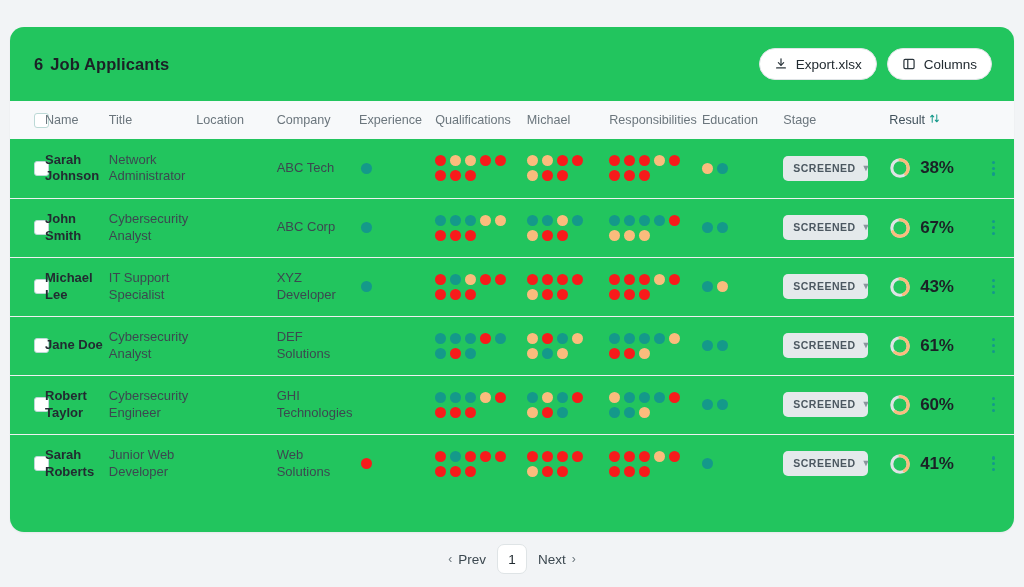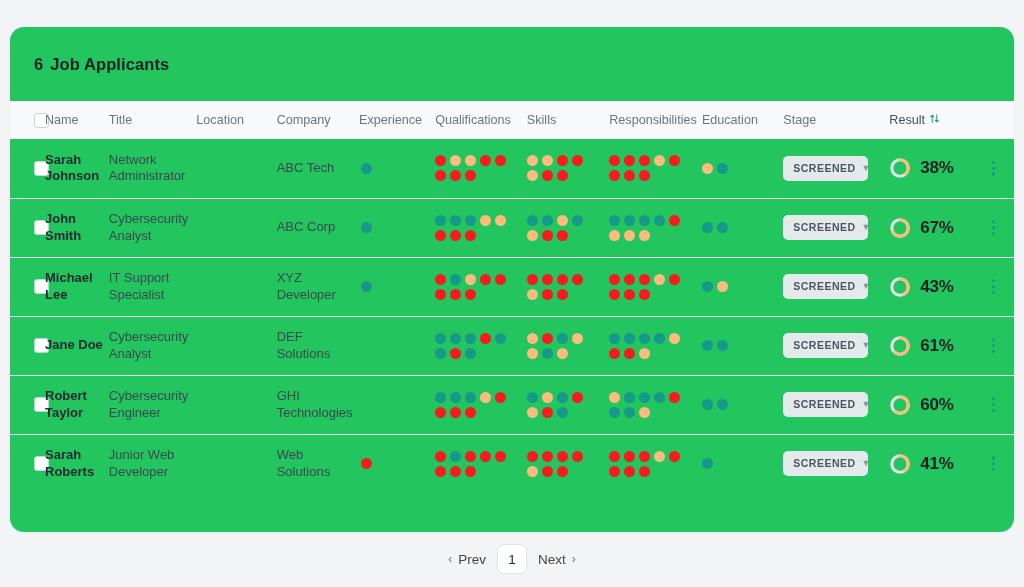--- a/index.html
+++ b/index.html
@@ -129,20 +129,41 @@
 </head>
 <body>
 
 <div class="page">
 
   <div class="card">
 
     <div class="card-head">
       <div class="title">
         <span class="count">6</span><span>Job Applicants</span>
+      </div>
+      <div class="head-actions">
+        <button class="btn">
+          <span>
+            <svg width="14" height="14" viewBox="0 0 16 16" fill="none" stroke="#2c363d" stroke-width="1.4" stroke-linecap="round" stroke-linejoin="round">
+              <path d="M8 2v7"></path>
+                <path d="M5 6.5 8 9.5l3-3"></path>
+                <path d="M3 12.5h10"></path>
+            </svg>
+          </span>
+          <span>Export.xlsx</span>
+        </button>
+        <button class="btn">
+          <span>
+            <svg width="14" height="14" viewBox="0 0 16 16" fill="none" stroke="#2c363d" stroke-width="1.4">
+              <rect x="2.2" y="2.8" width="11.6" height="10.4" rx="1.4"></rect>
+                <path d="M6.6 2.8v10.4"></path>
+            </svg>
+          </span>
+          <span>Columns</span>
+        </button>
       </div>
     </div>
 
     <table>
       <colgroup>
         <col class="w-chk">
           <col class="w-name">
           <col class="w-title">
           <col class="w-loc">
         <col class="w-comp">
@@ -159,21 +180,21 @@
         <tr>
           <th>
             <span class="chk"></span>
           </th>
           <th>Name</th>
           <th>Title</th>
           <th>Location</th>
           <th>Company</th>
           <th>Experience</th>
           <th>Qualifications</th>
-          <th>Skills</th>
+          <th>Michael</th>
           <th>Responsibilities</th>
           <th>Education</th>
           <th>Stage</th>
           <th colspan="2">
             <span class="hdr-result">
               <span>Result</span>
               <span>
                 <svg width="11" height="11" viewBox="0 0 12 12" fill="none" stroke="#14998a" stroke-width="1.1" stroke-linecap="round" stroke-linejoin="round">
                   <path d="M3.5 10V2.6M1.8 4.3 3.5 2.4l1.7 1.9"></path>
                   <path d="M8.5 2v7.4M10.2 7.7 8.5 9.6 6.8 7.7"></path>

